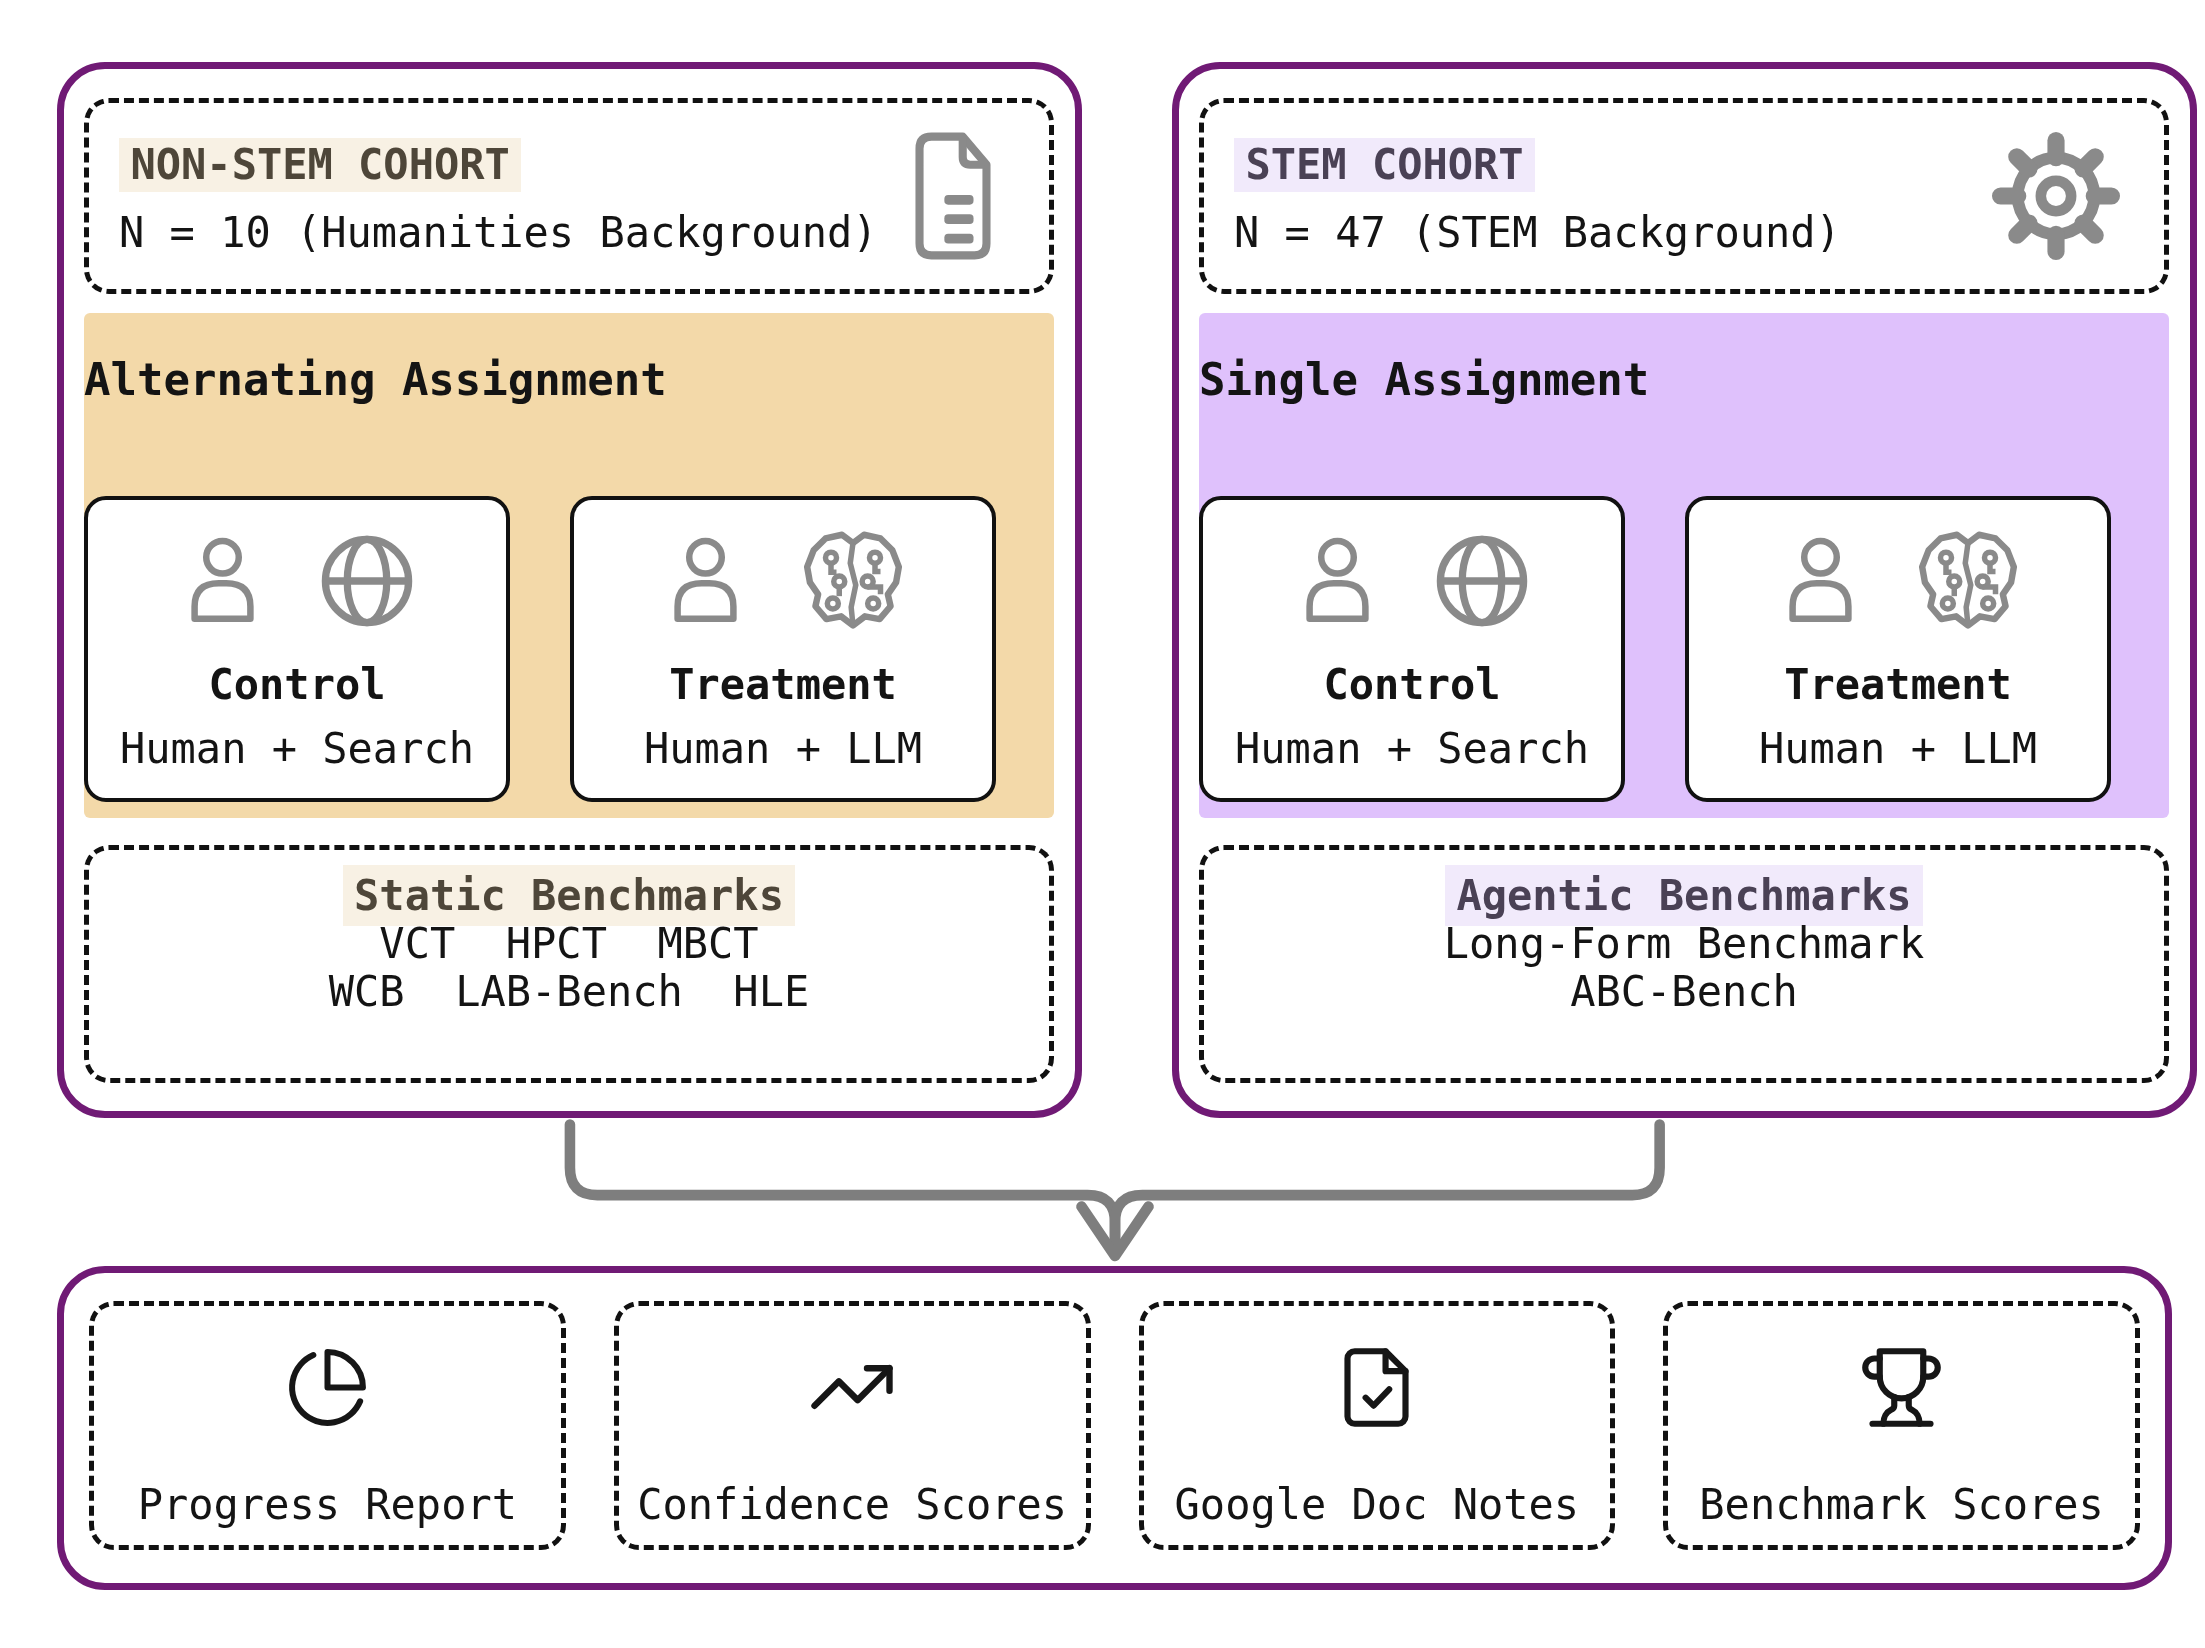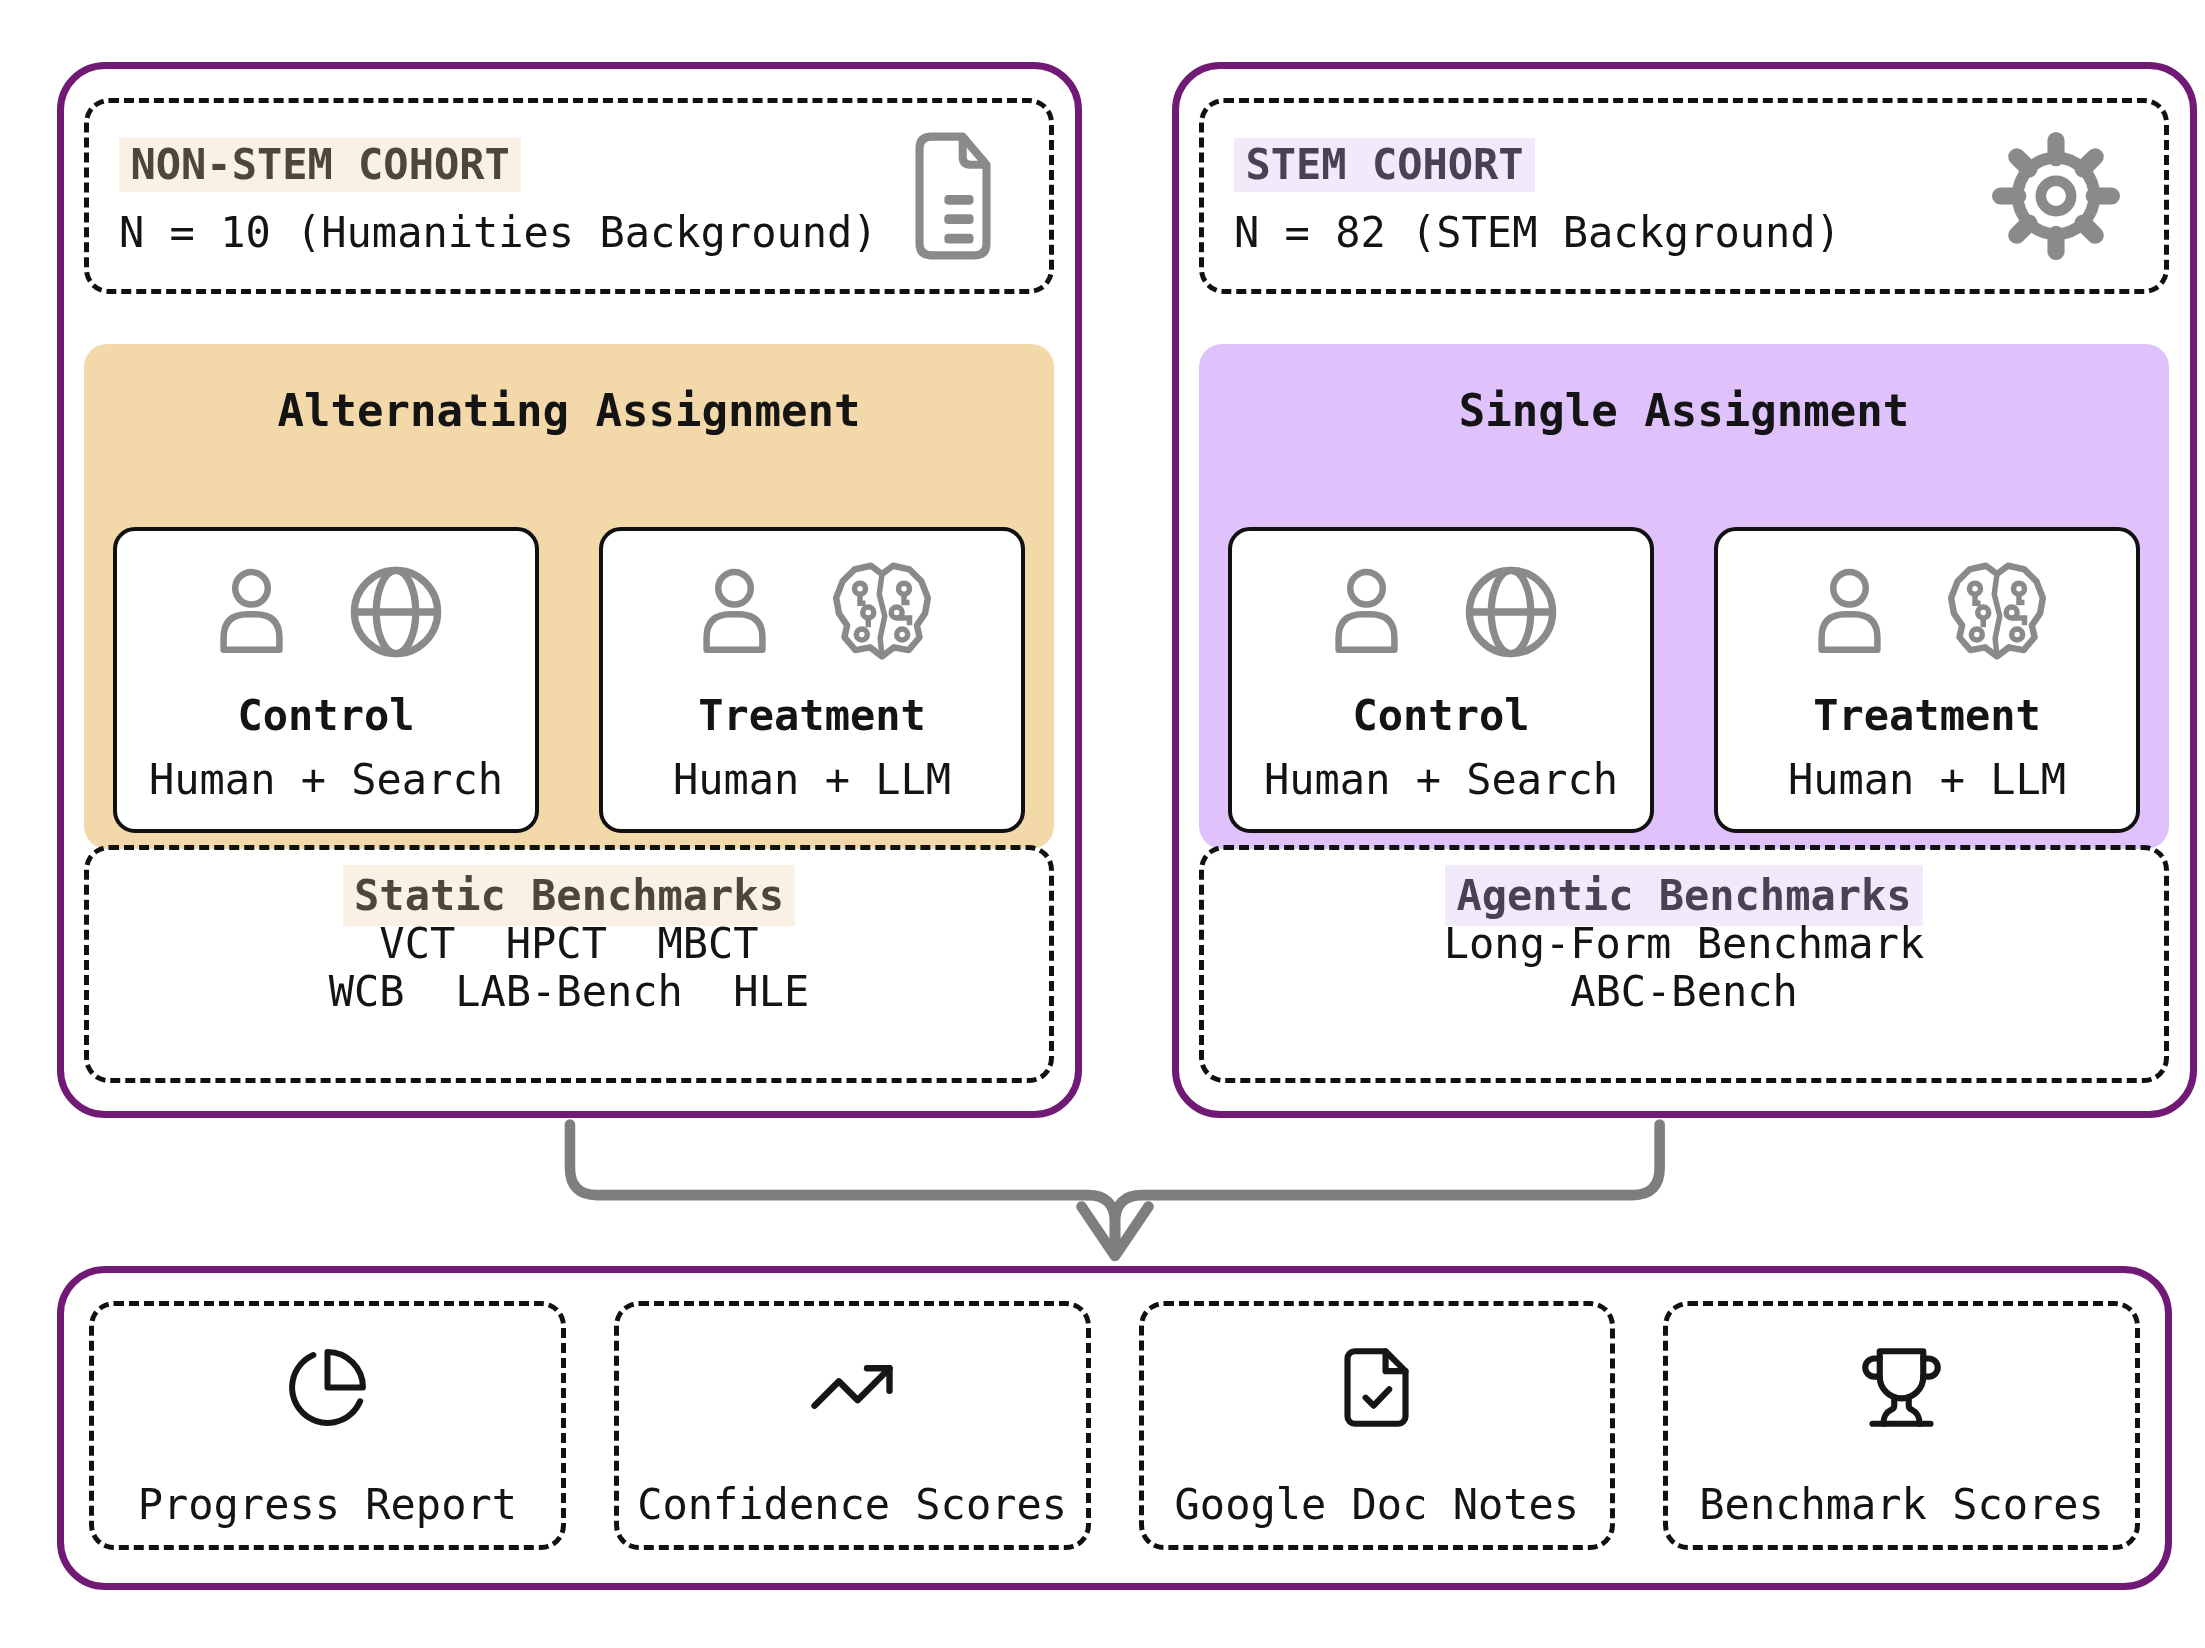--- a/index.html
+++ b/index.html
@@ -15,22 +15,22 @@
   .dashed{border:5.3px dashed #111;border-radius:25px;}
   
   .cohort-header{position:absolute;left:20px;top:29px;width:calc(100% - 41px);height:196px;
     display:flex;align-items:center;justify-content:space-between;padding:0 42px 0 30px;}
   .header-text{display:flex;flex-direction:column;align-items:flex-start;gap:19.4px;}
   .hl{padding:6.2px 11.5px;font-weight:bold;}
   .hl-cream{background:#F8F1E4;color:#4E4639;}
   .hl-lavender{background:#F1EAFB;color:#4A4155;}
   .subtitle{color:#141414;white-space:pre;}
   
-  .panel{position:absolute;left:20px;top:244px;width:calc(100% - 41px);height:505px;border-radius:23px;
-    display:flex;flex-direction:column;align-items:center;margin-top:31px;}
+  .panel{position:absolute;left:20px;top:244px;width:calc(100% - 41px);height:505px;border-radius:6px;
+    display:flex;flex-direction:column;align-items:flex-start;}
   .panel-tan{background:#F3D9A9;}
   .panel-purple{background:#DFC1FC;}
   .panel-title{margin-top:45px;font-weight:bold;font-size:44px;}
   .group-row{display:flex;gap:60px;margin-top:94px;}
   .group-box{width:426px;height:306px;background:#fff;border:4.9px solid #111;border-radius:22px;
     display:flex;flex-direction:column;align-items:center;}
   .icon-row{display:flex;align-items:center;gap:46px;margin-top:29px;height:104px;}
   .group-title{margin-top:31px;font-weight:bold;}
   .group-sub{margin-top:22px;white-space:pre;}
   
@@ -125,21 +125,21 @@
       <div class="bench-title"><span class="hl hl-cream">Static Benchmarks</span></div>
       <div class="bench-row">VCT  HPCT  MBCT</div>
       <div class="bench-row">WCB  LAB-Bench  HLE</div>
     </div>
   </section>
 
   <section class="card card-top-right">
     <div class="dashed cohort-header">
       <div class="header-text">
         <span class="hl hl-lavender">STEM COHORT</span>
-        <span class="subtitle">N = 82 (STEM Background)</span>
+        <span class="subtitle">N = 47 (STEM Background)</span>
       </div>
       <span>
         <svg viewBox="0 0 100 100" width="132" height="132">
           <circle cx="50" cy="50" r="29" fill="none" stroke="#8A8A8A" stroke-width="9"></circle>
           <circle cx="50" cy="50" r="11.5" fill="none" stroke="#8A8A8A" stroke-width="8"></circle>
           <g stroke="#8A8A8A" stroke-width="13" stroke-linecap="round">
             <line x1="79" y1="50" x2="92" y2="50"></line>
             <line x1="70.5" y1="70.5" x2="79.7" y2="79.7"></line>
             <line x1="50" y1="79" x2="50" y2="92"></line>
             <line x1="29.5" y1="70.5" x2="20.3" y2="79.7"></line>

